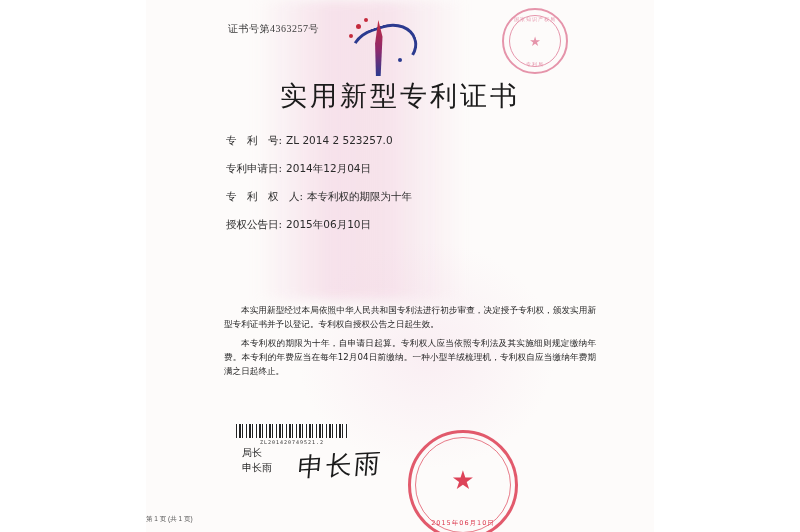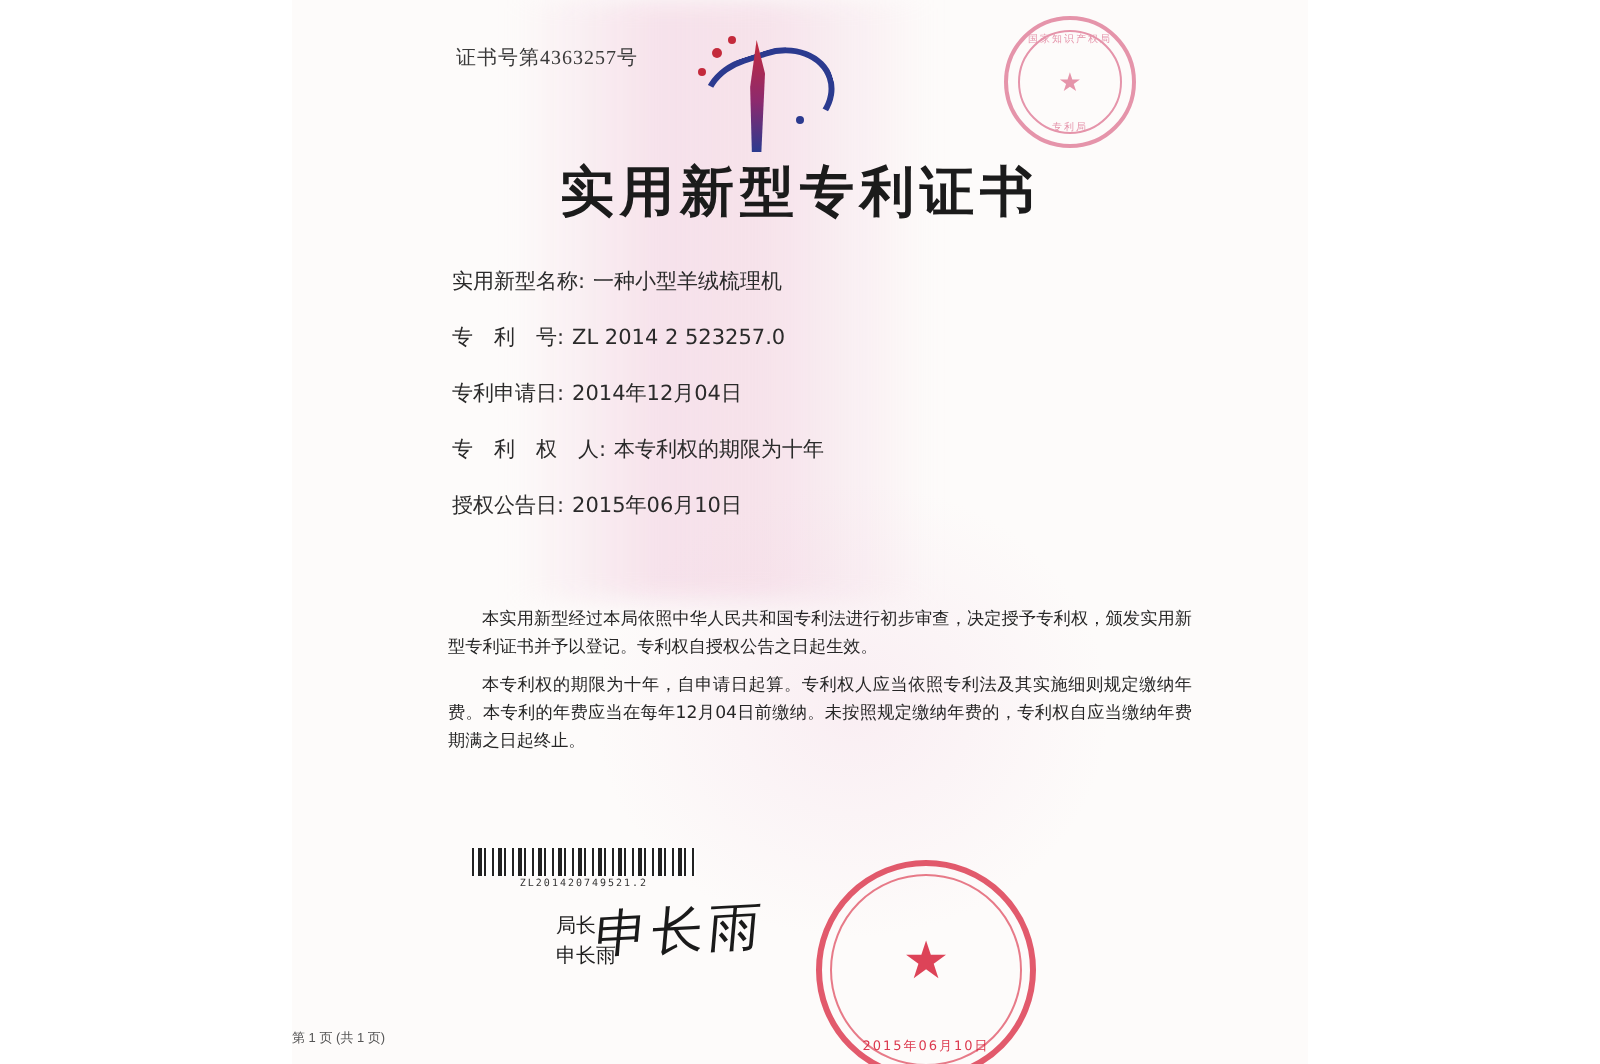--- a/index.html
+++ b/index.html
@@ -155,21 +155,21 @@
   .logo .d4 { left: 56px; top: 44px; width: 4px; height: 4px; background:#2b3a8f;}
 
   
   .main-title {
     position: absolute;
     left: 0;
     right: 0;
     top: 78px;
     text-align: center;
     font-size: 27px;
-    font-weight: bold;
+    font-weight: normal;
     letter-spacing: 3px;
     color: #1b1b1b;
     font-family: "DejaVu Sans", sans-serif;
   }
 
   
   .fields {
     position: absolute;
     left: 80px;
     top: 134px;
@@ -231,26 +231,25 @@
     color: #333;
     letter-spacing: 1px;
     margin-top: 1px;
     font-family: "DejaVu Sans Mono", monospace;
   }
 
   
   .director {
     position: absolute;
     left: 96px;
-    top: 456px;
+    top: 445px;
     font-size: 10px;
     color: #222;
     line-height: 1.5;
     font-family: "DejaVu Sans", sans-serif;
-    margin-left: 36px;
   }
 
   
   .signature {
     position: absolute;
     left: 152px;
     top: 448px;
     font-size: 26px;
     color: #1a1a1a;
     font-family: "Liberation Serif", serif;
@@ -353,45 +352,41 @@
     <div class="top-stamp">
       <div class="inner"></div>
       <div class="arc-text">国家知识产权局</div>
       <div class="star">★</div>
       <div class="arc-text-bottom">专利局</div>
     </div>
 
     <div class="main-title">实用新型专利证书</div>
 
     <div class="fields">
-      <div class="field-row">
-        <span class="field-label">实用新型名称:</span>
-        <span class="field-value">一种小型羊绒梳理机</span>
-      </div>
       <div class="field-row">
         <span class="field-label">专　利　号:</span>
         <span class="field-value">ZL 2014 2 523257.0</span>
       </div>
       <div class="field-row">
         <span class="field-label">专利申请日:</span>
         <span class="field-value">2014年12月04日</span>
       </div>
       <div class="field-row">
         <span class="field-label">专　利　权　人:</span>
         <span class="field-value">本专利权的期限为十年</span>
       </div>
       <div class="field-row">
         <span class="field-label">授权公告日:</span>
         <span class="field-value">2015年06月10日</span>
       </div>
     </div>
 
     <div class="body-text">
       <p>本实用新型经过本局依照中华人民共和国专利法进行初步审查，决定授予专利权，颁发实用新型专利证书并予以登记。专利权自授权公告之日起生效。</p>
-      <p>本专利权的期限为十年，自申请日起算。专利权人应当依照专利法及其实施细则规定缴纳年费。本专利的年费应当在每年12月04日前缴纳。未按照规定缴纳年费的，专利权自应当缴纳年费期满之日起终止。</p>
+      <p>本专利权的期限为十年，自申请日起算。专利权人应当依照专利法及其实施细则规定缴纳年费。本专利的年费应当在每年12月04日前缴纳。一种小型羊绒梳理机，专利权自应当缴纳年费期满之日起终止。</p>
     </div>
 
     <div class="barcode">
       <div class="bars"></div>
       <div class="code">ZL201420749521.2</div>
     </div>
 
     <div class="director">
       <div>局长</div>
       <div>申长雨</div>

